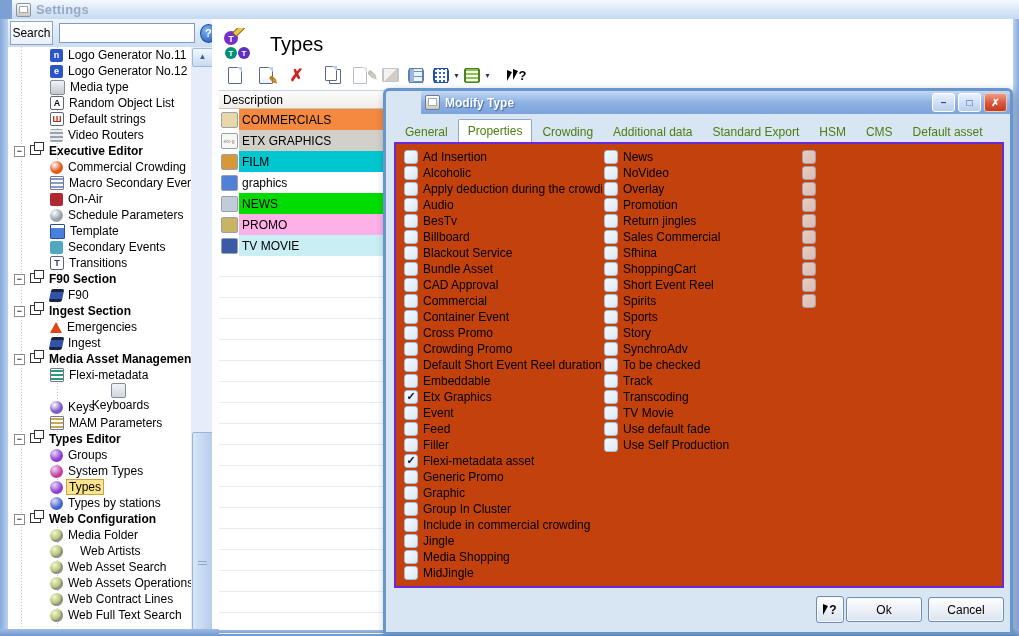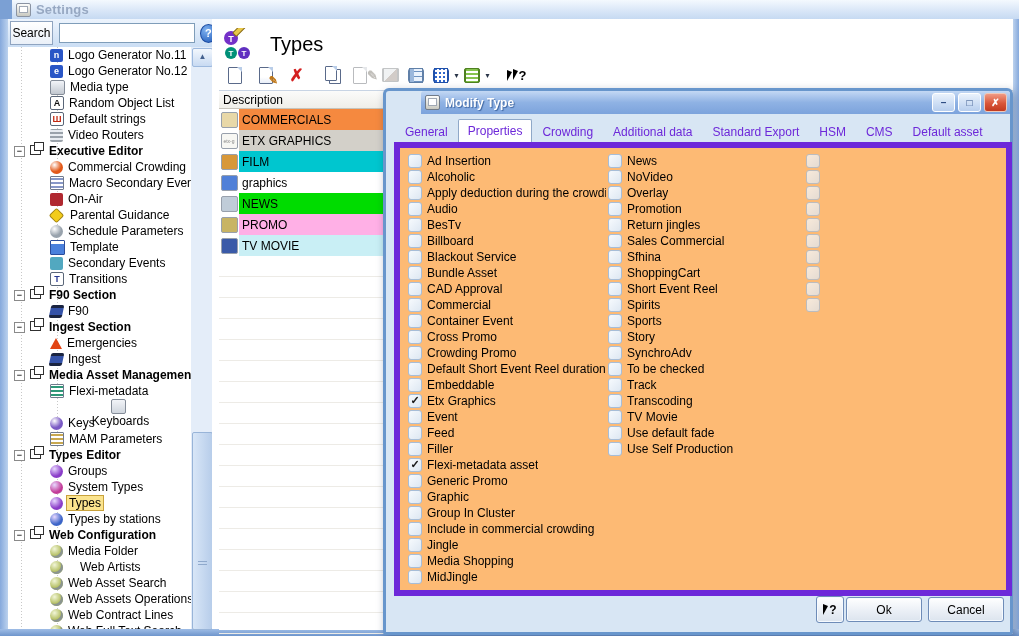--- a/index.html
+++ b/index.html
@@ -119,23 +119,23 @@
     background:linear-gradient(180deg,#C3D8F4 0%,#8FB2E4 50%,#7CA3DC 100%);margin-left:35px;}
   #dtitle .dicon{width:13px;height:13px;margin:0 5px 0 4px;background:linear-gradient(#FDFDFB,#C9C9C0);
     border:1px solid #707A88;border-radius:2px;position:relative;}
   #dtitle .dicon::after{content:"";position:absolute;left:2px;top:2px;width:7px;height:6px;background:#fff;border:1px solid #A0A8B4;}
   #dtitle .dtext{color:#fff;font-weight:bold;font-size:12px;text-shadow:1px 1px 1px #3C64A0;flex:1;}
   .wbtn{width:21px;height:17px;margin-right:3px;border:1px solid #FFFFFF;border-radius:3px;
     display:flex;align-items:center;justify-content:center;font-size:10px;font-weight:bold;color:#2A4A80;
     background:linear-gradient(180deg,#EAF2FC,#B7CEEE);}
   .wbtn.close{background:linear-gradient(180deg,#F09A84,#D9563A 55%,#C23A20);color:#fff;border-color:#F0C8B8;}
   #dtabs{position:absolute;left:9px;top:29px;height:22px;display:flex;align-items:flex-end;}
-  .dtab{height:19px;padding:0 9px;display:flex;align-items:center;color:#6d28d9;border:1px solid transparent;}
+  .dtab{height:19px;padding:0 9px;display:flex;align-items:center;color:#4d7c0f;border:1px solid transparent;}
   .dtab.active{background:#fff;border:1px solid #8FA8C8;border-bottom:none;height:22px;border-radius:2px 2px 0 0;z-index:2;}
-  #proppanel{position:absolute;left:8px;top:51px;width:606px;height:442px;background:#fdba74;border:6px solid #6d28d9;overflow:hidden;}
+  #proppanel{position:absolute;left:8px;top:51px;width:606px;height:442px;background:#c2410c;border:2px solid #6d28d9;overflow:hidden;}
   .cbcol{position:absolute;top:5px;display:flex;flex-direction:column;}
   #cbcol1{left:8px;width:198px;}
   #cbcol2{left:208px;width:198px;}
   #cbcol3{left:406px;width:30px;}
   .cbrow{height:16px;display:flex;align-items:center;white-space:nowrap;overflow:hidden;}
   .cb{width:12px;height:12px;flex:none;border:1px solid #A6BDD8;border-radius:3px;margin-right:5px;
     background:linear-gradient(135deg,#F7FAFD,#DDE7F2);font:bold 11px/11px "Liberation Sans",sans-serif;
     color:#1A1A1A;text-align:center;}
   .cbrow .cblbl{color:#000;overflow:hidden;text-overflow:clip;}
   #cbcol3 .cb{opacity:.75;}
@@ -204,24 +204,20 @@
       </div>
       <div class="trow" style="padding-left: 42px;">
         <span class="ticon s-list" style="--c: #8898C8;"></span>
         <span class="lbl">Macro Secondary Events</span>
       </div>
       <div class="trow" style="padding-left: 42px;">
         <span class="ticon s-square" style="--c: #B02830;"></span>
         <span class="lbl">On-Air</span>
       </div>
       <div class="trow" style="padding-left: 42px;">
-        <span class="ticon s-diamond" style="--c: #F2CC1C;"></span>
-        <span class="lbl">Parental Guidance</span>
-      </div>
-      <div class="trow" style="padding-left: 42px;">
         <span class="ticon s-ball" style="--c: #98A2AC;"></span>
         <span class="lbl">Schedule Parameters</span>
       </div>
       <div class="trow" style="padding-left: 42px;">
         <span class="ticon s-window" style="--c: #4A80DC;"></span>
         <span class="lbl">Template</span>
       </div>
       <div class="trow" style="padding-left: 42px;">
         <span class="ticon s-square" style="--c: #52A8C0;"></span>
         <span class="lbl">Secondary Events</span>

